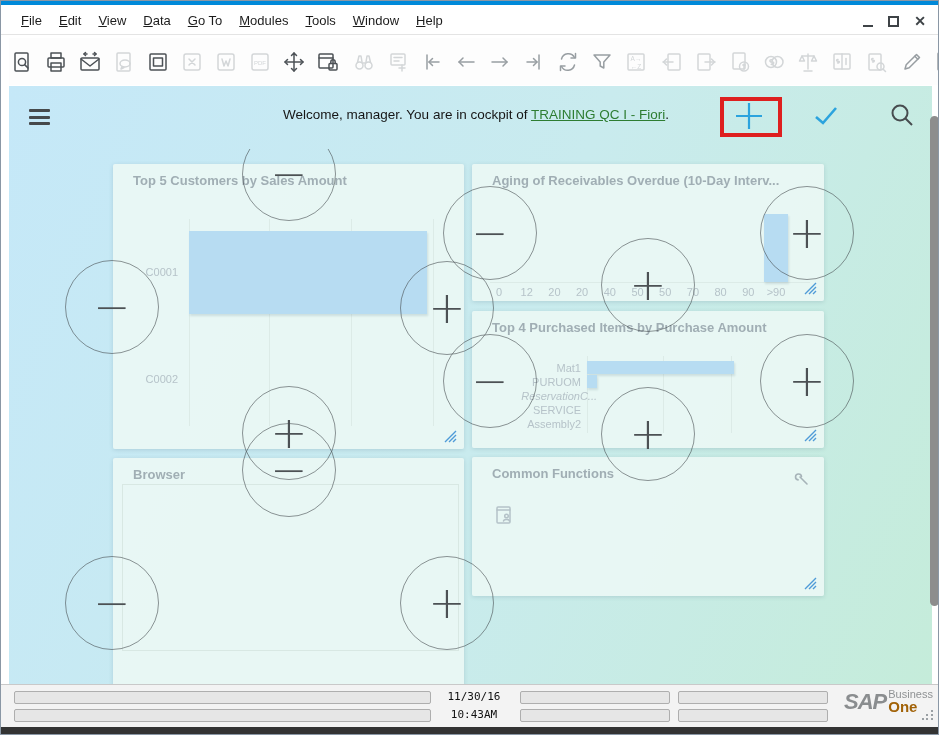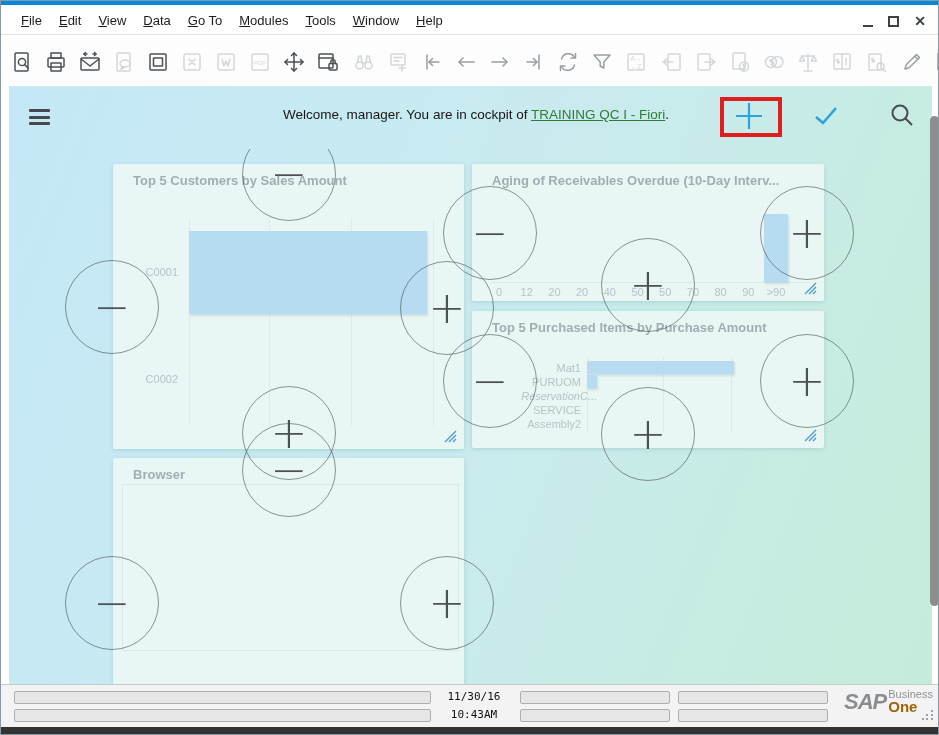--- a/index.html
+++ b/index.html
@@ -369,21 +369,21 @@
           <div class="bar" style="left: 292px; top: 50px; width: 24px; height: 68px; background: rgb(183, 220, 242);"></div>
         </div>
       <div class="resize">
         <svg viewBox="0 0 16 16">
             <path d="M3 14L14 3M7 14l7-7M11 14l3-3"></path>
           </svg>
       </div>
     </div>
 
     <div class="widget" id="w3">
-      <div class="w-title">Top 5 Purchased Items by Purchase Amount</div>
+      <div class="w-title">Top 4 Purchased Items by Purchase Amount</div>
       <div id="chart3">
           <div class="gridline" style="left: 115px; top: 45px; height: 77px;"></div>
           <div class="gridline" style="left: 191px; top: 45px; height: 77px;"></div>
           <div class="gridline" style="left: 259px; top: 45px; height: 77px;"></div>
           <div class="cat-label" style="left: 0px; width: 109px; top: 51px;">Mat1</div>
           <div class="bar" style="left: 115px; top: 50px; width: 147px; height: 13px; background: rgb(183, 220, 242);"></div>
           <div class="cat-label" style="left: 0px; width: 109px; top: 65px;">PURUOM</div>
           <div class="bar" style="left: 115px; top: 64px; width: 10px; height: 13px; background: rgb(183, 220, 242);"></div>
           <div class="cat-label" style="left: 16px; width: 109px; top: 79px; font-style: italic;">ReservationC...</div>
           <div class="cat-label" style="left: 0px; width: 109px; top: 93px;">SERVICE</div>
@@ -394,20 +394,41 @@
             <path d="M3 14L14 3M7 14l7-7M11 14l3-3"></path>
           </svg>
       </div>
     </div>
 
     <div class="widget" id="wb">
       <div class="w-title">Browser</div>
       <div class="browser-box"></div>
     </div>
 
+    <div class="widget" id="wc">
+      <div class="w-title">Common Functions</div>
+      <div class="cf-wrench">
+        <svg viewBox="0 0 18 18">
+            <path d="M8 8l7 7M9.5 7.5a3 3 0 10-3.4 3.4"></path>
+          </svg>
+      </div>
+      <div class="cf-doc">
+        <svg viewBox="0 0 20 20">
+            <rect x="3" y="2" width="13" height="16" rx="1"></rect>
+            <path d="M3 5h13"></path>
+            <circle cx="12.5" cy="11" r="1.8"></circle>
+            <path d="M9.5 16c.4-2 5.6-2 6 0"></path>
+          </svg>
+      </div>
+      <div class="resize">
+        <svg viewBox="0 0 16 16">
+            <path d="M3 14L14 3M7 14l7-7M11 14l3-3"></path>
+          </svg>
+      </div>
+    </div>
 
     <div class="circles" id="circles">
         <div class="circle-btn" style="left: 233px; top: -22px;">−</div>
         <div class="circle-btn" style="left: 56px; top: 111px;">−</div>
         <div class="circle-btn" style="left: 391px; top: 112px;">+</div>
         <div class="circle-btn" style="left: 233px; top: 237px;">+</div>
         <div class="circle-btn" style="left: 434px; top: 37px;">−</div>
         <div class="circle-btn" style="left: 751px; top: 37px;">+</div>
         <div class="circle-btn" style="left: 592px; top: 89px;">+</div>
         <div class="circle-btn" style="left: 434px; top: 185px;">−</div>

